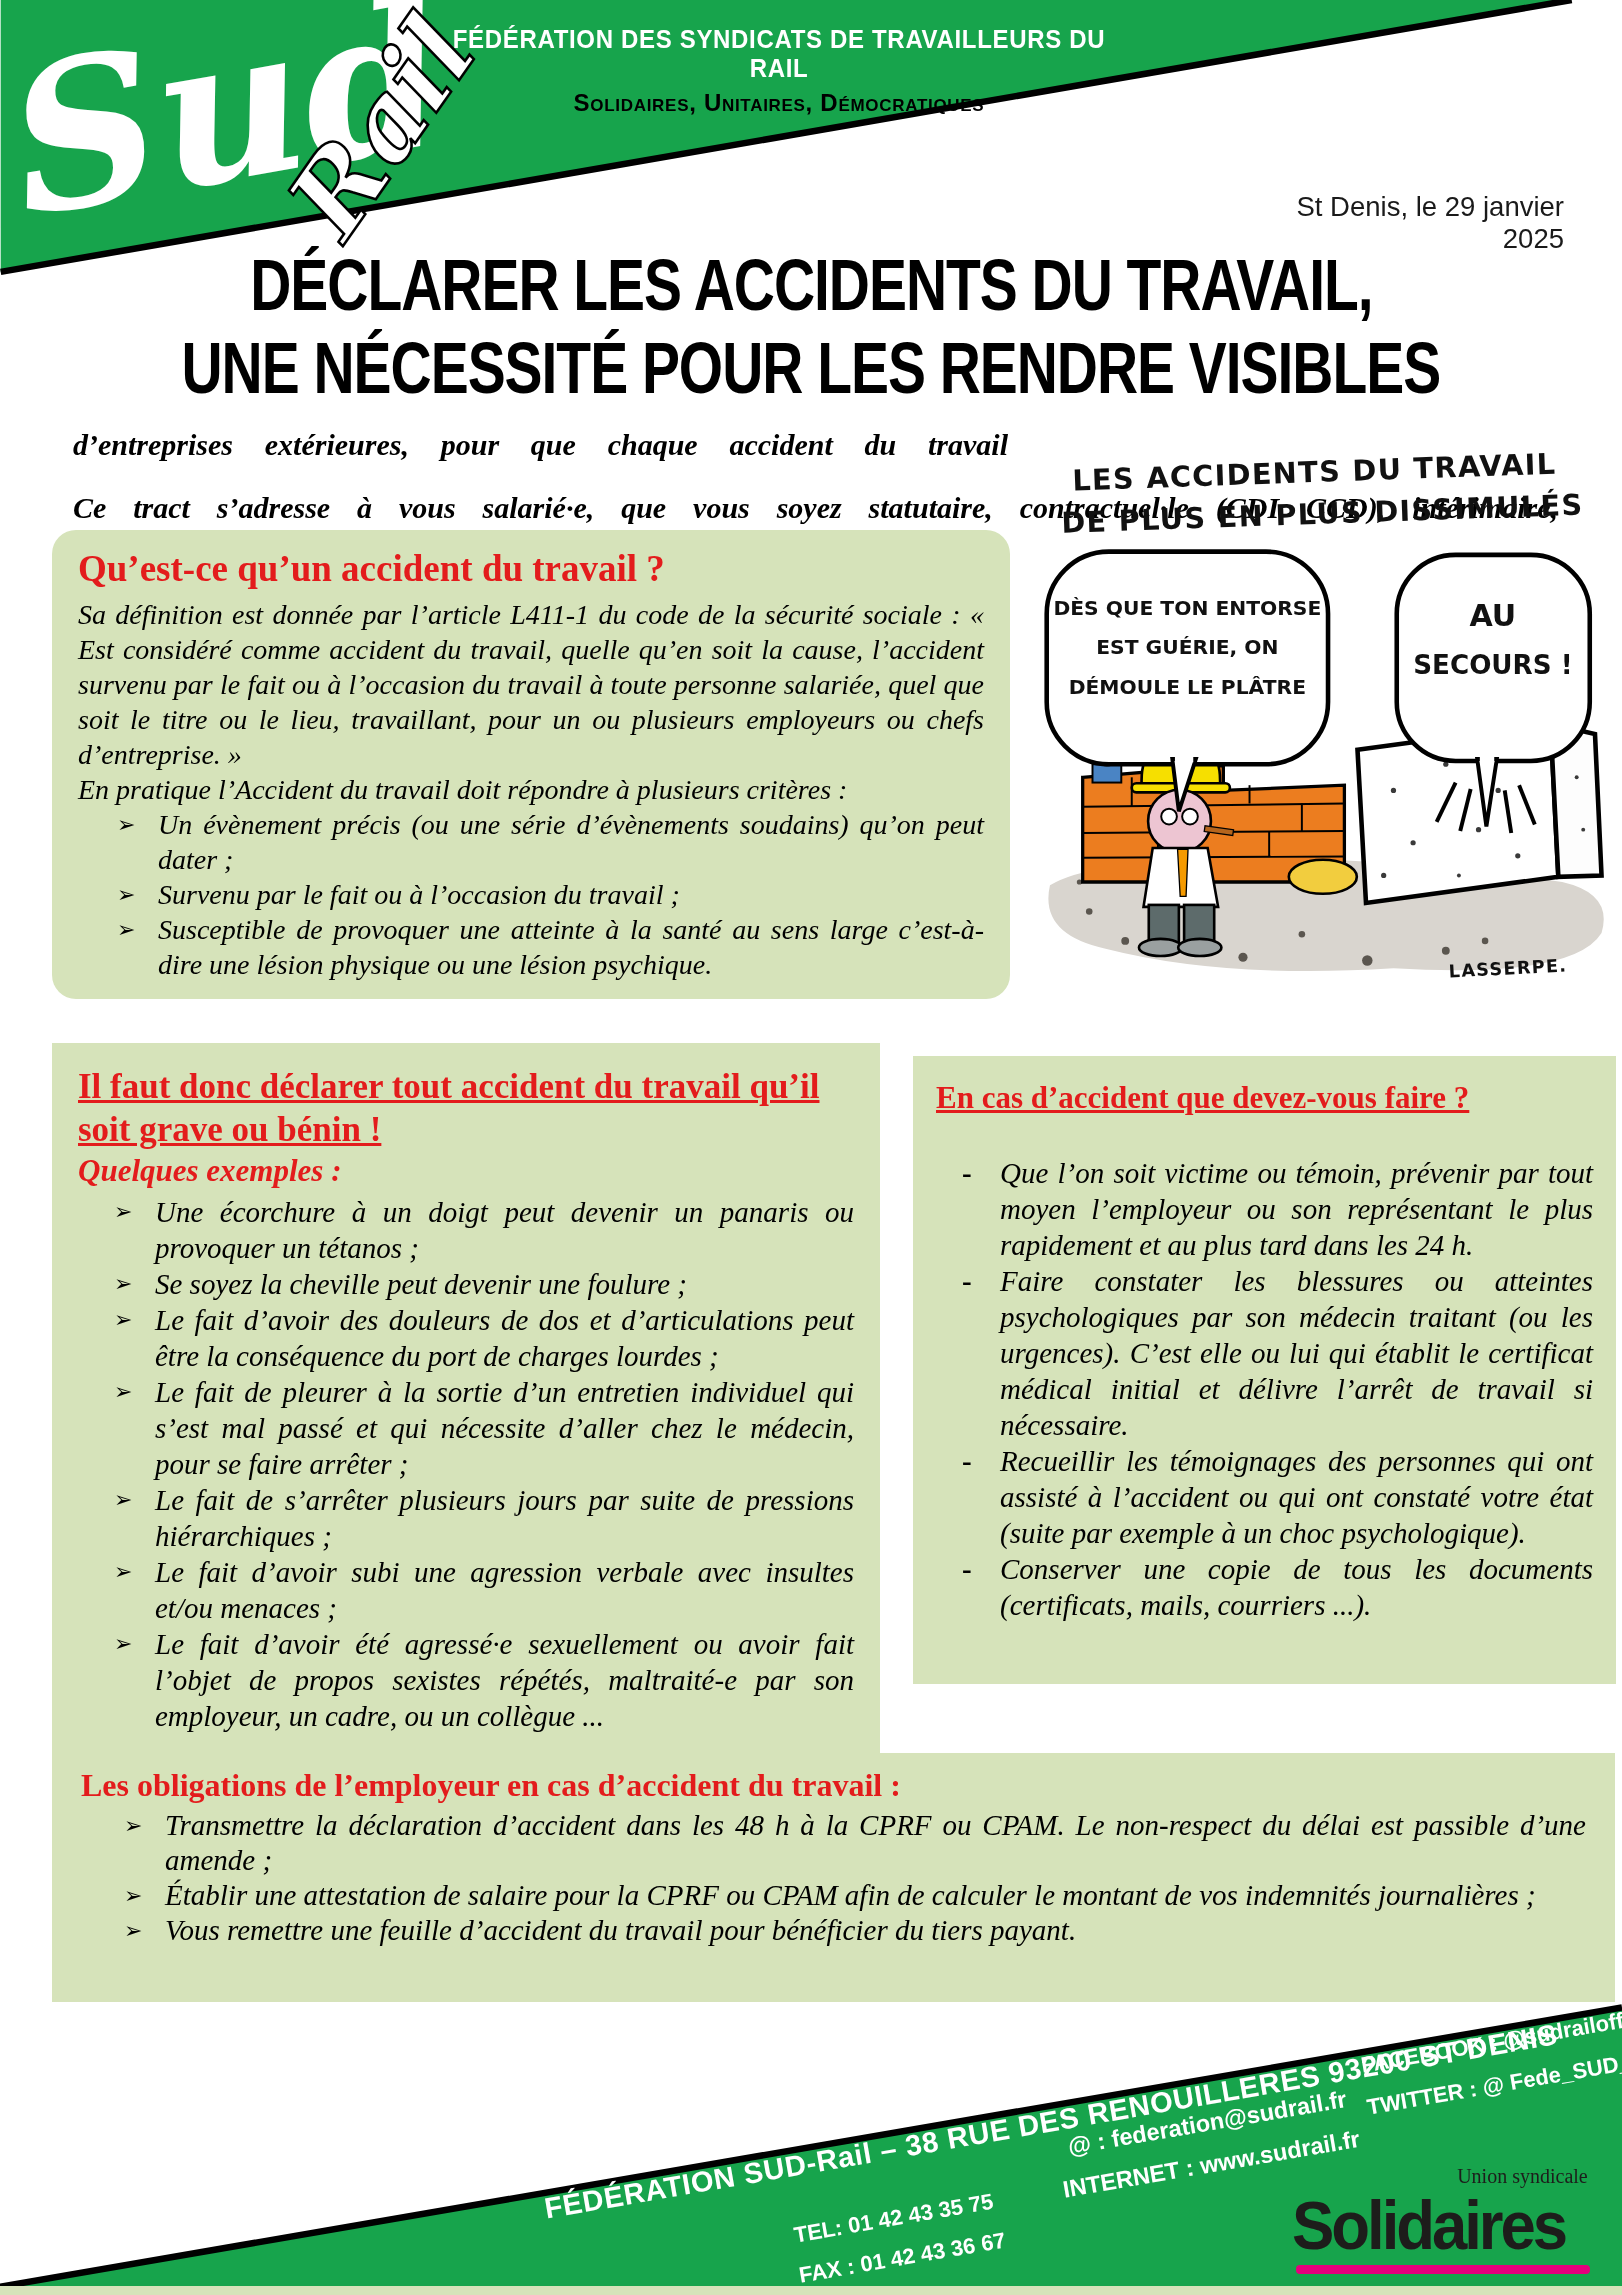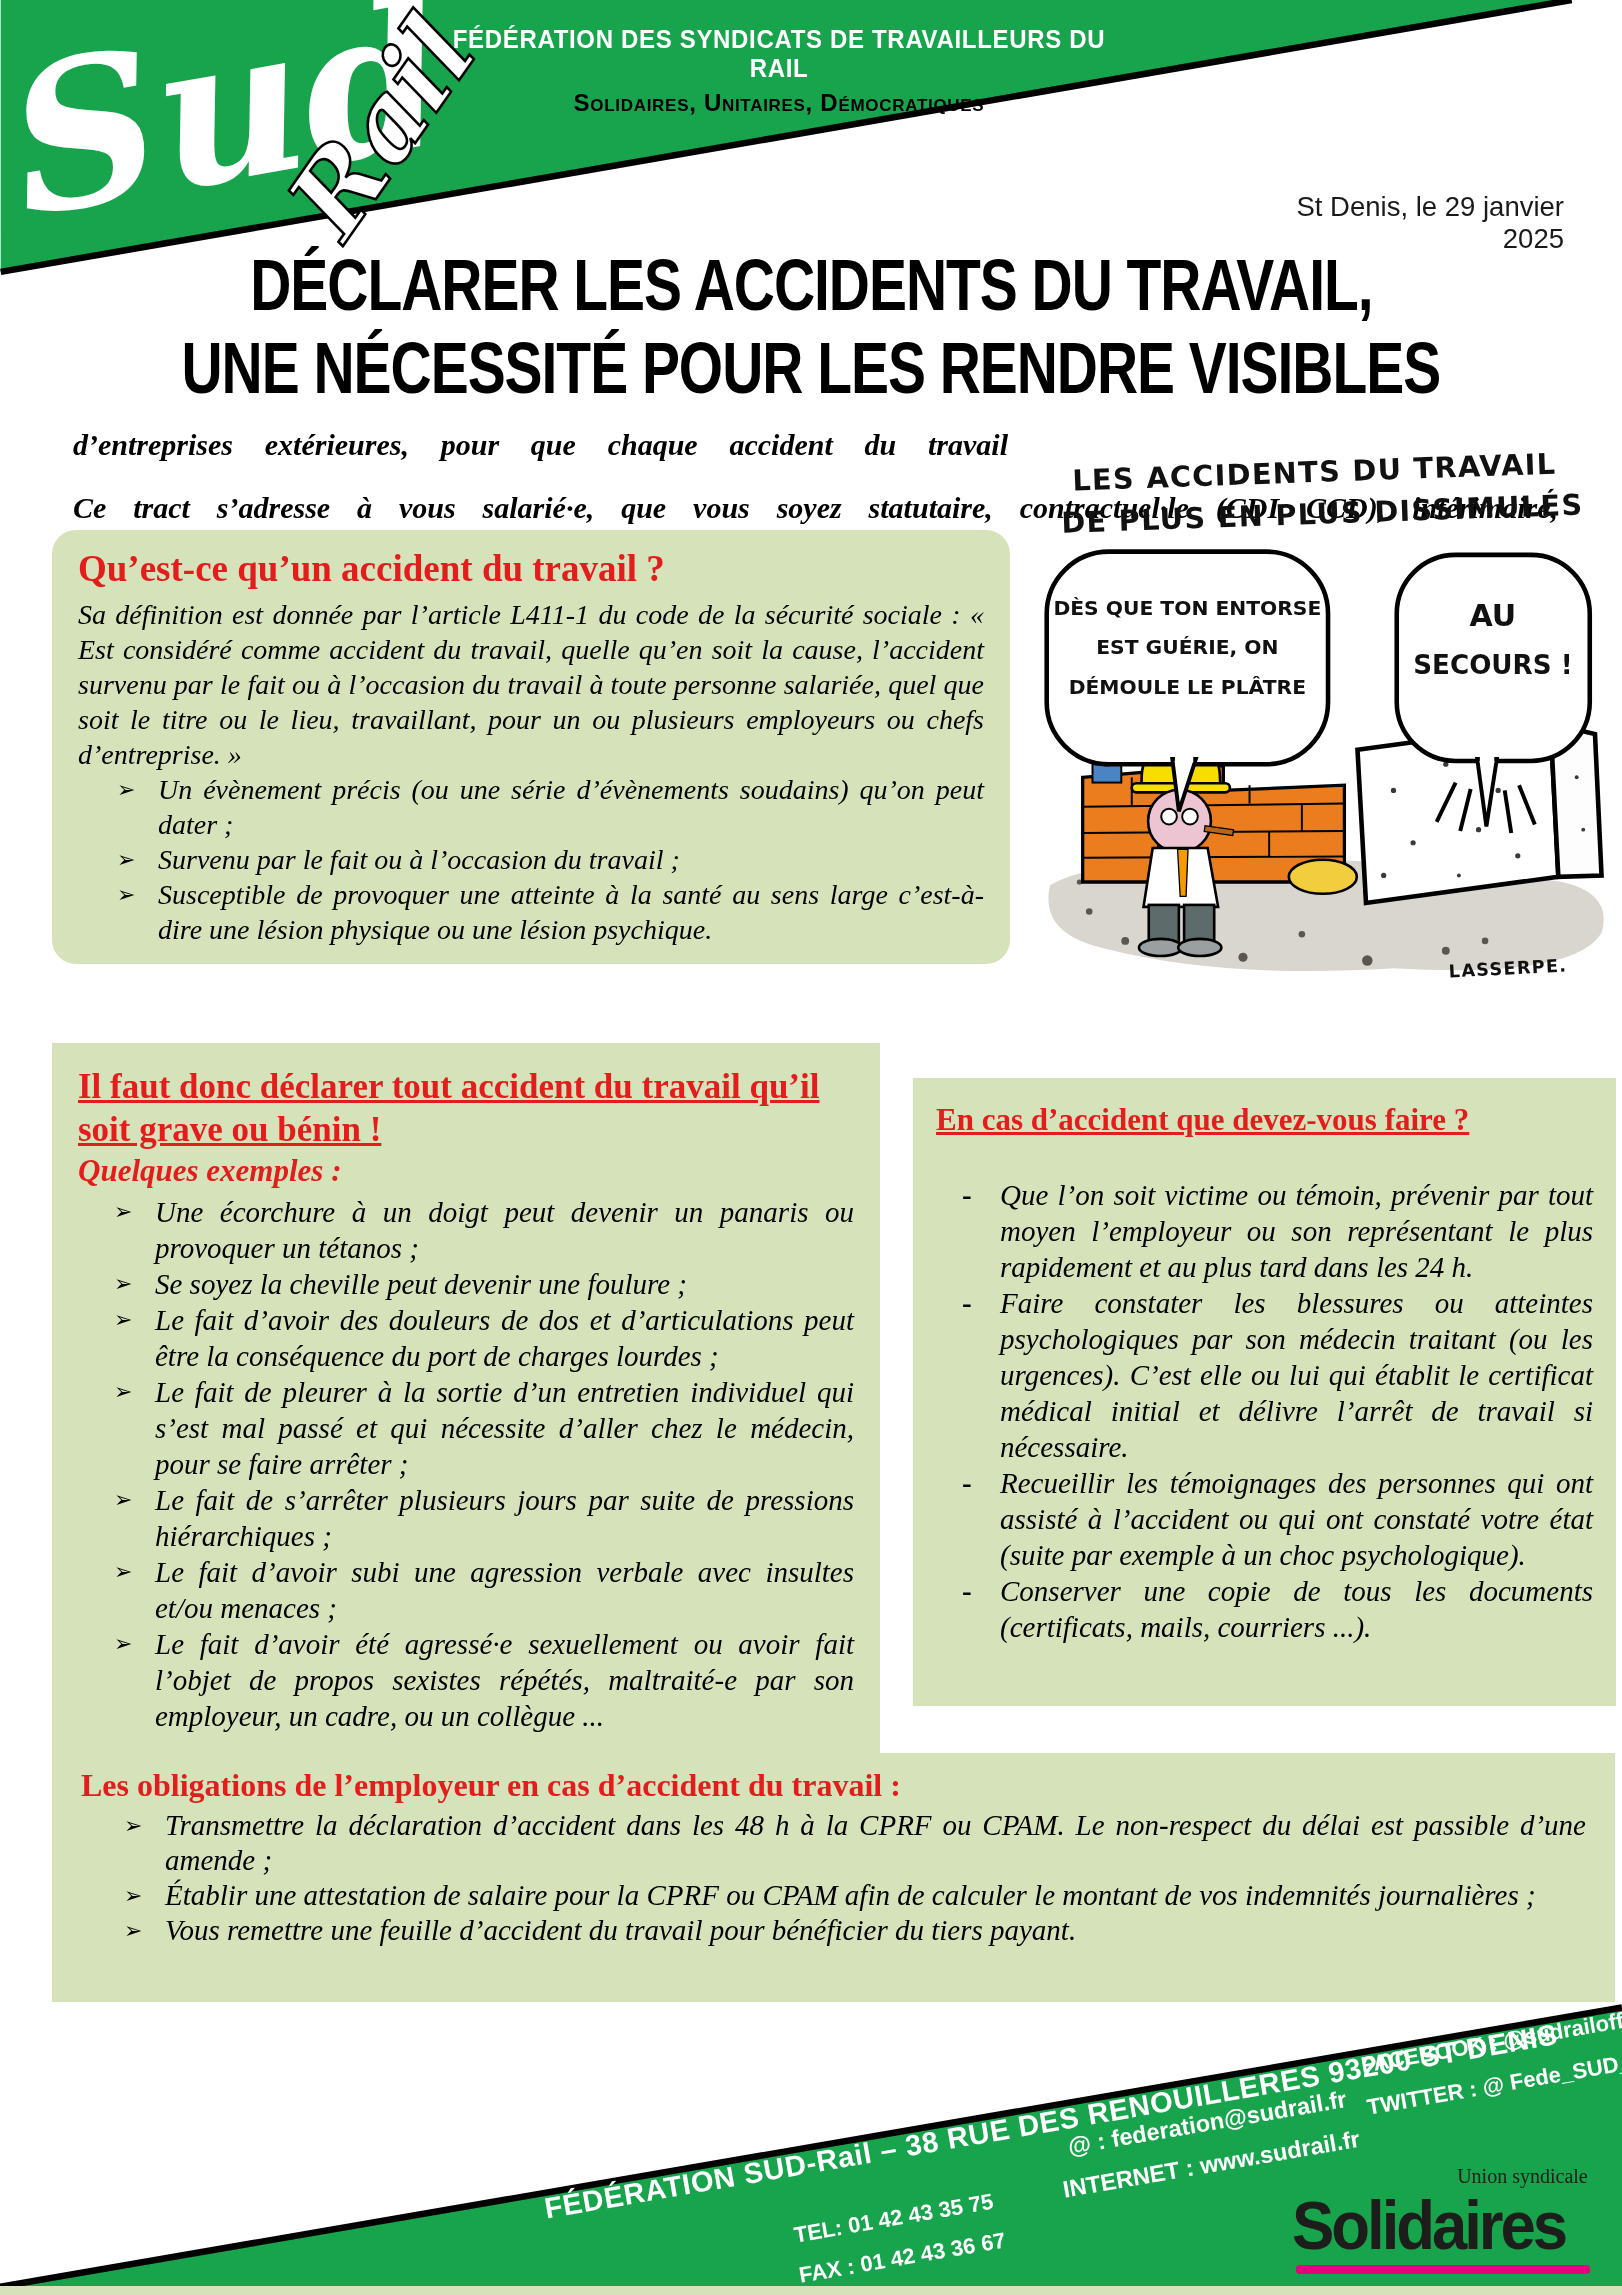--- a/index.html
+++ b/index.html
@@ -44,21 +44,21 @@
   .box1 .boxbody{font-size:28px;line-height:35px;}
   .box1 .bullet{margin-left:39px;} .box1 .marker{width:41px;font-size:22px;line-height:35px;}
   .box1 .btext{font-size:28px;line-height:35px;}
 
   .boxL{left:52px;top:1043px;width:828px;min-height:680px;padding:22px 26px 19.6px 26px;box-sizing:border-box;}
   .boxL .redhead{font-size:35px;line-height:43px;margin-bottom:2px;}
   .exemples{color:#e31c1c;font-style:italic;font-weight:bold;font-size:31px;margin-bottom:5.2px;}
   .boxL .bullet{margin-left:36px;} .boxL .marker{width:41px;font-size:22px;line-height:36px;}
   .boxL .btext{font-size:29px;line-height:36px;}
 
-  .boxR{left:913px;top:1056px;width:703px;min-height:628px;padding:23.6px 23px 19.6px 23px;box-sizing:border-box;margin-top:22px;}
+  .boxR{left:913px;top:1056px;width:703px;min-height:628px;padding:23.6px 23px 19.6px 23px;box-sizing:border-box;}
   .boxR .redhead{font-size:31px;margin-bottom:39px;}
   .boxR .bullet{margin-left:26px;} .boxR .marker{width:38px;font-size:29px;line-height:36px;font-family:"Liberation Serif",serif;font-weight:bold;}
   .boxR .btext{font-size:29px;line-height:36px;}
 
   .boxB{left:52px;top:1753px;width:1563px;min-height:249px;padding:14.4px 29px;box-sizing:border-box;}
   .boxB .redhead{font-size:32px;margin-bottom:3.9px;}
   .boxB .boxbody{font-size:29px;line-height:35px;text-align:left;}
   .boxB .bullet{margin-left:43px;} .boxB .marker{width:41px;font-size:22px;line-height:35px;}
   .boxB .btext{font-size:29px;line-height:35px;}
 
@@ -113,20 +113,21 @@
 
   <div class="intro">
     <div class="jl l2">d’entreprises extérieures, pour que chaque accident du travail</div>
     <div class="jl l1">Ce tract s’adresse à vous salarié·e, que vous soyez statutaire, contractuel·le (CDI CCD), intérimaire,</div>
     <div class="l3">(grave ou non) soit déclaré auprès de l’employeur.</div>
   </div>
 
   <section class="greenbox box1">
     <div class="redhead">Qu’est-ce qu’un accident du travail ?</div>
     <div class="boxbody">Sa définition est donnée par l’article L411-1 du code de la sécurité sociale : « Est considéré comme accident du travail, quelle qu’en soit la cause, l’accident survenu par le fait ou à l’occasion du travail à toute personne salariée, quel que soit le titre ou le lieu, travaillant, pour un ou plusieurs employeurs ou chefs d’entreprise. »</div>
+    <div class="boxbody">En pratique l’Accident du travail doit répondre à plusieurs critères :</div>
     <div class="bullet">
       <span class="marker">➢</span>
       <span class="btext">Un évènement précis (ou une série d’évènements soudains) qu’on peut dater ;</span>
     </div>
     <div class="bullet">
       <span class="marker">➢</span>
       <span class="btext">Survenu par le fait ou à l’occasion du travail ;</span>
     </div>
     <div class="bullet">
       <span class="marker">➢</span>

